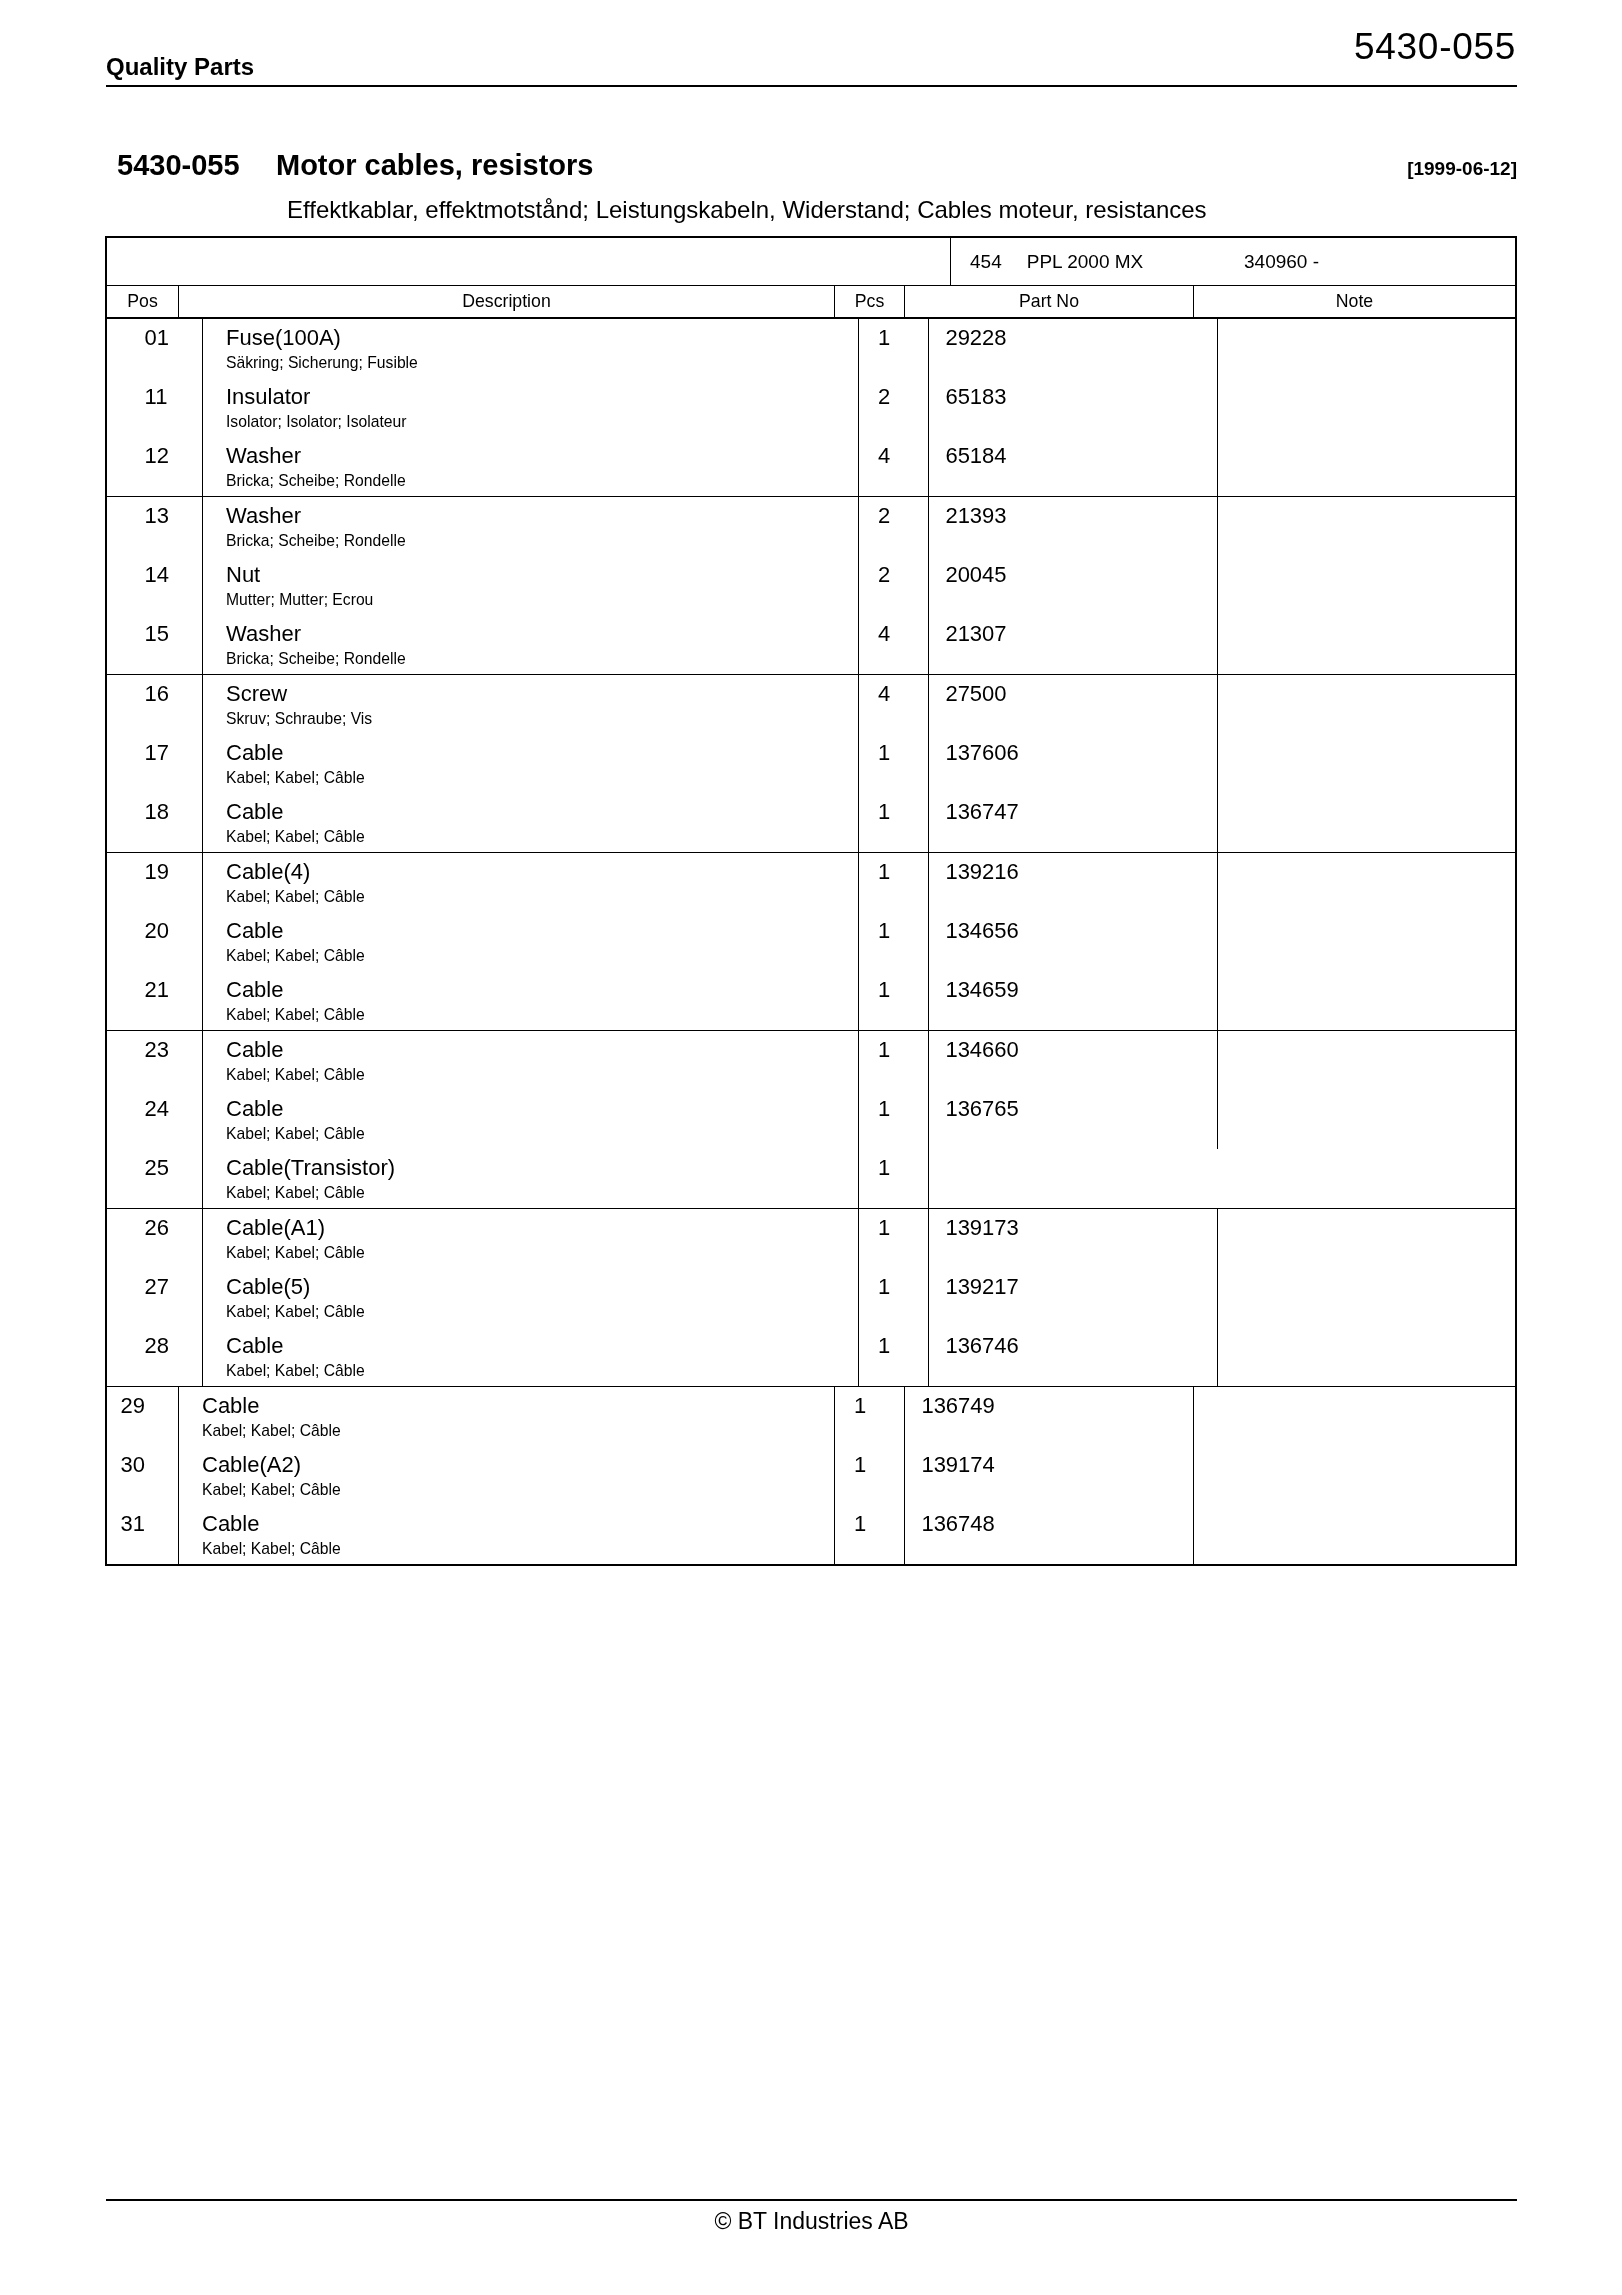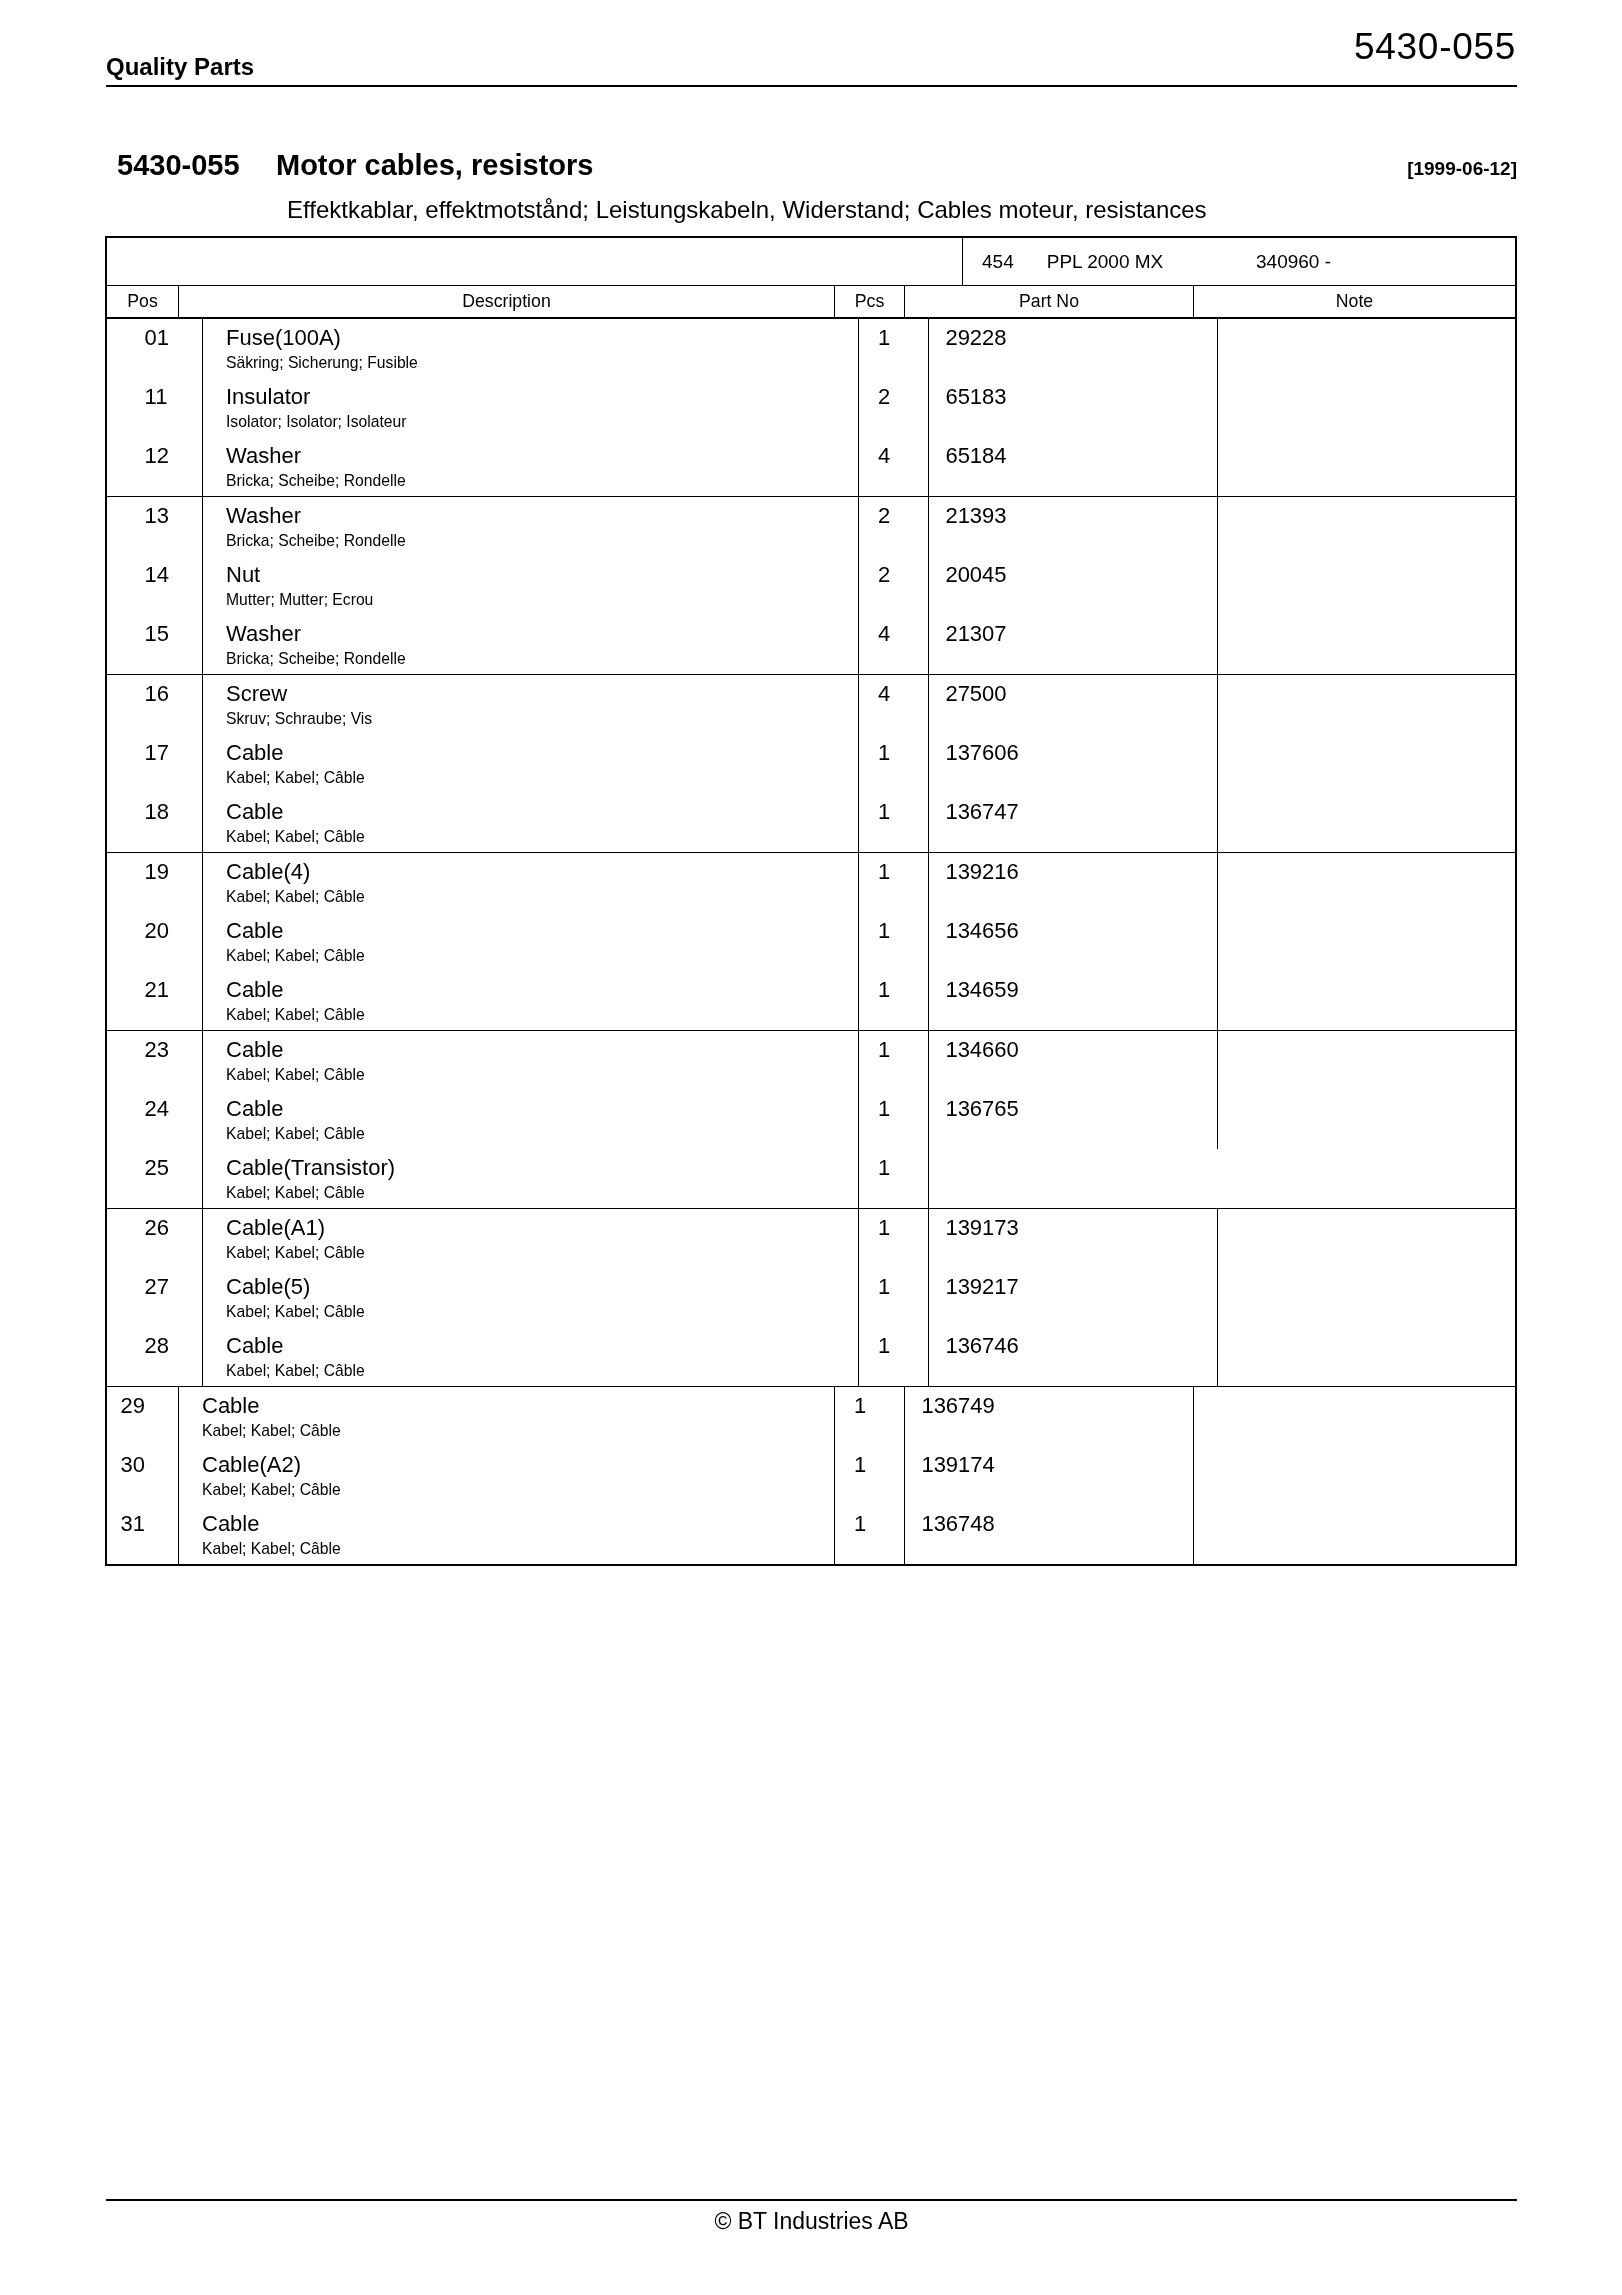--- a/index.html
+++ b/index.html
@@ -39,29 +39,29 @@
     position:absolute; top:196px; left:287px;
     font-size:24px; font-weight:400;
   }
 
   
   .parts-table {
     position:absolute; top:236px; left:105px; width:1412px;
     border:2px solid #000;
   }
   .band-row {
-    display:flex; height:48px; border-bottom:1.4px solid #000;padding-left:12px;
+    display:flex; height:48px; border-bottom:1.4px solid #000;
   }
   .band-left { flex:0 0 843px; }
   .band-right {
     flex:1; border-left:1.4px solid #000; position:relative;
     display:flex; align-items:center; font-size:19px;
     padding-left:19px;
   }
-  .band-model-name { margin-left:33px; }
+  .band-model-name { margin-left:25px; }
   .band-serial { position:absolute; left:293px; }
 
   .col-header {
     display:grid; grid-template-columns:71px 656px 70px 289px 1fr;
     height:33px; border-bottom:2px solid #000;
   }
   .col-header > div {
     display:flex; align-items:center; justify-content:center;
     font-size:17.7px; font-weight:400;
   }

